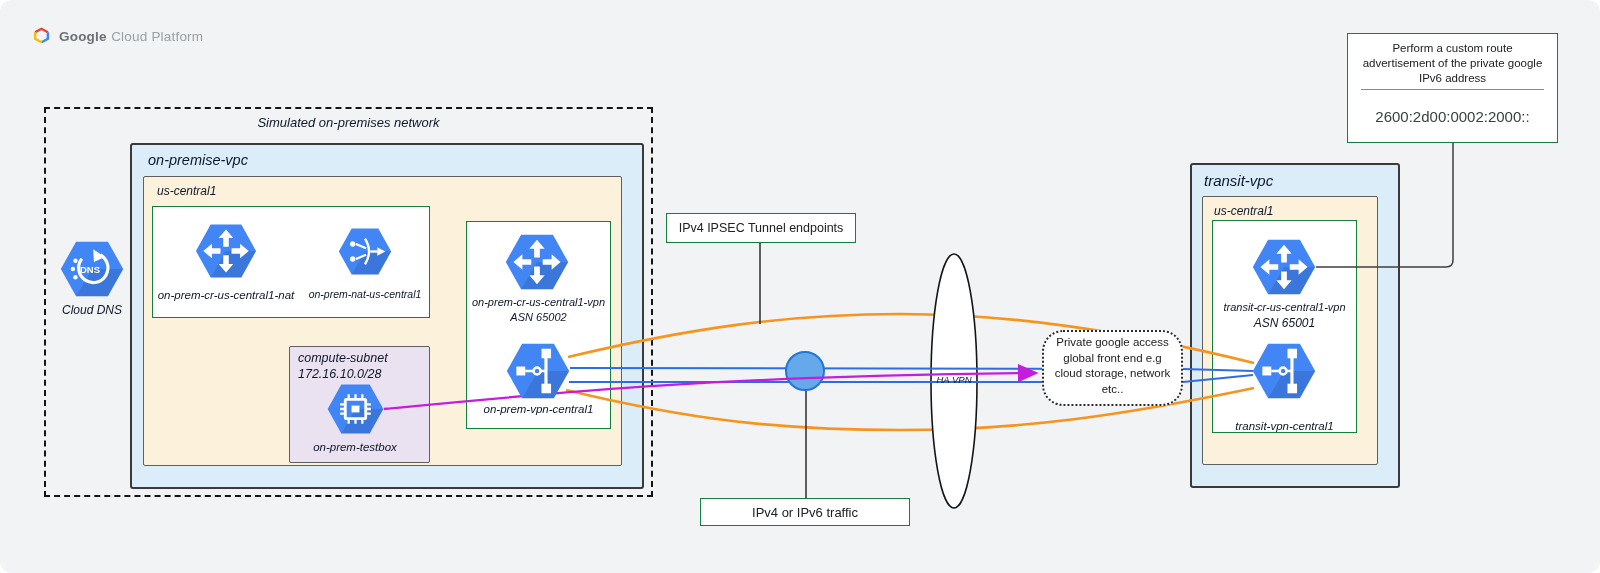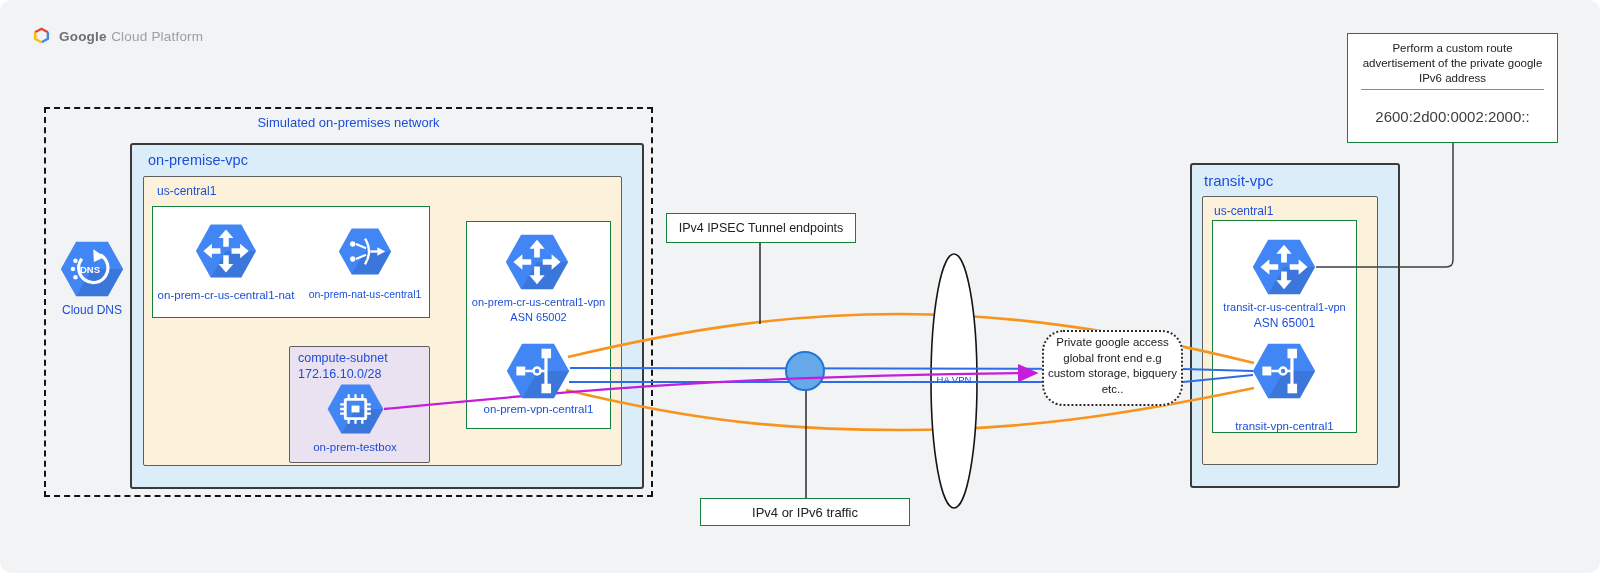--- a/index.html
+++ b/index.html
@@ -1,18 +1,18 @@
 <!DOCTYPE html>
 <html><head>
 <meta charset="utf-8">
 <style>
   html,body{margin:0;padding:0;background:#ffffff;font-family:"Liberation Sans",sans-serif;}
   #canvas{position:relative;width:1600px;height:573px;background:#f1f3f4;border-radius:12px;overflow:hidden;color:#202124;}
   .box{position:absolute;box-sizing:border-box;}
-  .lbl{position:absolute;white-space:nowrap;color:#1d4ed8;}
+  .lbl{position:absolute;white-space:nowrap;color:#0f172a;font-style:italic;}
   .ctr{text-align:center;}
   .z1{z-index:1;} .z3{z-index:3;border-radius:21px;}
   
   .vpc{background:#dcedfa;border:2px solid #3a3a3a;border-radius:3px;}
   .region{background:#fcf2dc;border:1px solid #5f5f5f;border-radius:2px;}
   .whitebox{background:#ffffff;border:1px solid #15803d;border-radius:0;}
   .subnet{background:#eae1f1;border:1px solid #5f5f5f;border-radius:2px;}
   .dashedbox{border:2px dashed #141414;background:transparent;}
   .dottedbox{background:#ffffff;border:2px dotted #2b2b2b;}
   #svg-overlay{position:absolute;left:0;top:0;z-index:2;pointer-events:none;}
@@ -167,21 +167,21 @@
   </div>
   <div class="box whitebox z3" style="left:700px;top:498px;width:210px;height:28px;">
     <div class="ctr" style="font-size:13px;line-height:28px;">IPv4 or IPv6 traffic</div>
   </div>
   <div class="lbl ctr z3" style="left:932px;top:374px;width:44px;font-size:9.5px;">HA VPN</div>
 
   <div class="box dottedbox z3" style="left:1042px;top:330px;width:141px;height:76px;">
     <div class="ctr" style="font-size:11.5px;line-height:15.5px;padding-top:3px;">
       <div>Private google access</div>
       <div>global front end e.g</div>
-      <div>custom storage, bigquery</div>
+      <div>cloud storage, network</div>
       <div>etc..</div>
     </div>
   </div>
 
   <div class="box vpc z1" style="left:1190px;top:163px;width:210px;height:325px;"></div>
   <div class="lbl z1" style="left:1204px;top:172px;font-size:15px;">transit-vpc</div>
   <div class="box region z1" style="left:1202px;top:196px;width:176px;height:269px;"></div>
   <div class="lbl z1" style="left:1214px;top:204px;font-size:12px;">us-central1</div>
   <div class="box whitebox z1" style="left:1212px;top:220px;width:145px;height:213px;"></div>
   <svg class="icon" style="left:1252px;top:239px;" width="64" height="56">

